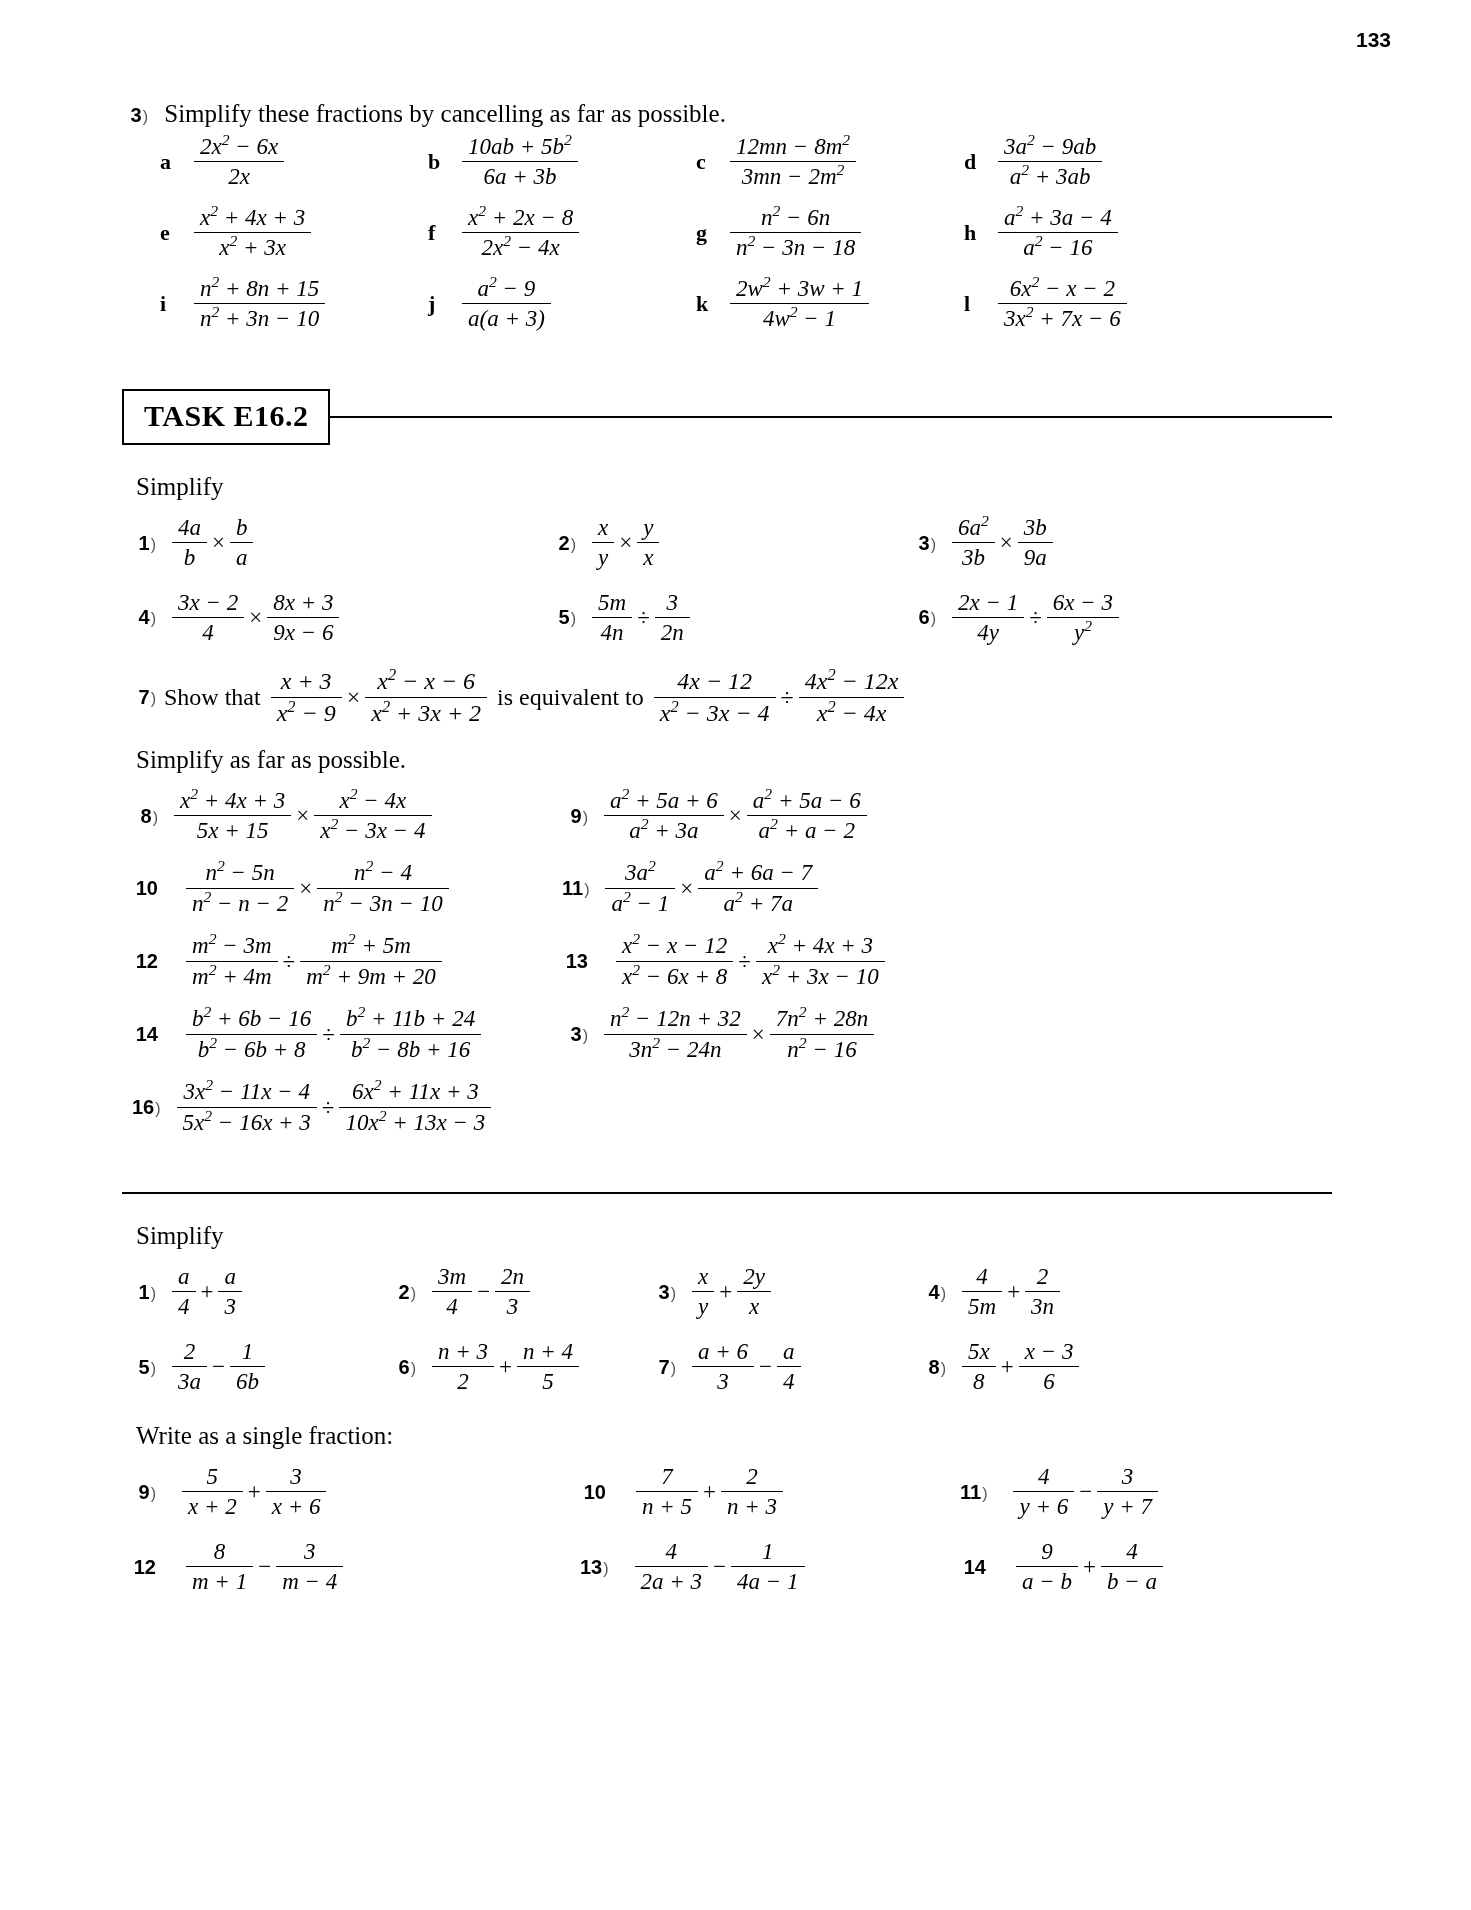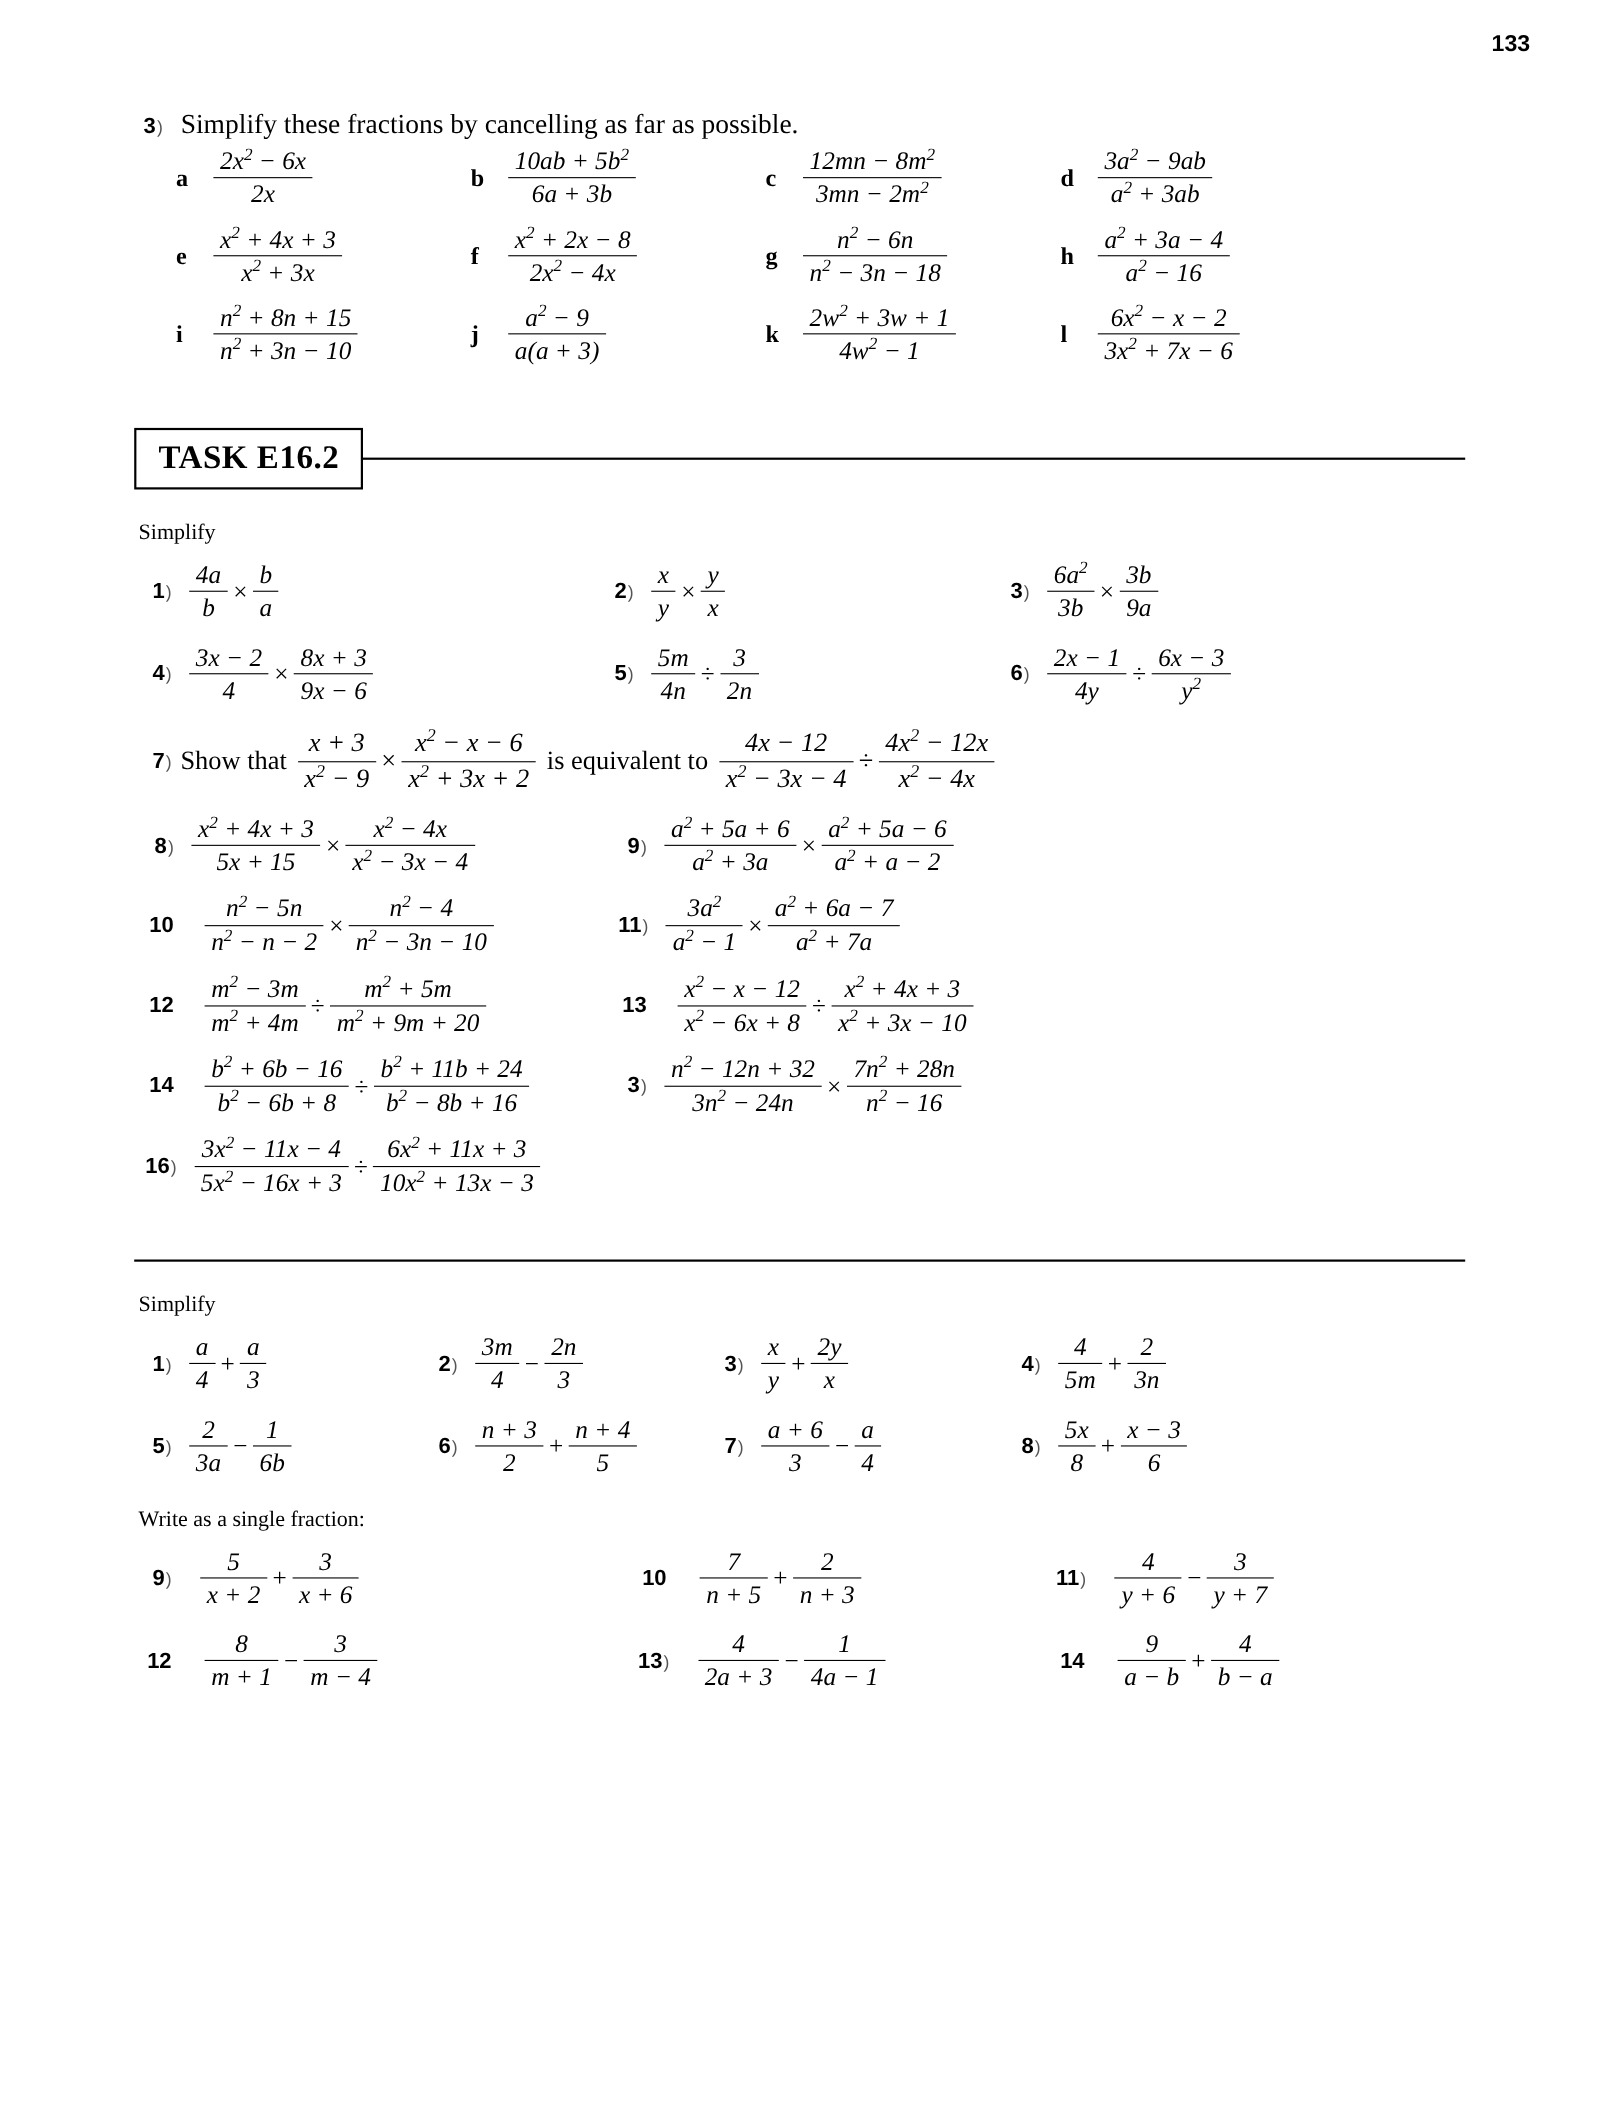--- a/index.html
+++ b/index.html
@@ -122,22 +122,22 @@
     white-space: nowrap;
   }
   .task-rule {
     flex: 1;
     height: 2px;
     background: #000;
     margin-left: 0px;
   }
 
   .section-label {
-    font-size: 20px;
-    margin: 10px 0 14px 4px;
+    font-size: 25px;
+    margin: 10px 0 14px 14px;
   }
 
   
   .row3 {
     display: flex;
     margin-bottom: 18px;
   }
   .row3 > .cell {
     display: flex;
     align-items: center;
@@ -401,20 +401,21 @@
         <span class="num">4x − 12</span>
         <span class="den">x<sup>2</sup> − 3x − 4</span>
       </span>
       <span class="op">÷</span>
       <span class="frac mi">
         <span class="num">4x<sup>2</sup> − 12x</span>
         <span class="den">x<sup>2</sup> − 4x</span>
       </span>
     </div>
 
+    <div class="section-label">Simplify as far as possible.</div>
 
     <div class="row2">
       <div class="cell e1">
         <span class="qnum paren">8</span>
         <span class="frac mi">
           <span class="num">x<sup>2</sup> + 4x + 3</span>
           <span class="den">5x + 15</span>
         </span>
         <span class="op">×</span>
         <span class="frac mi">

